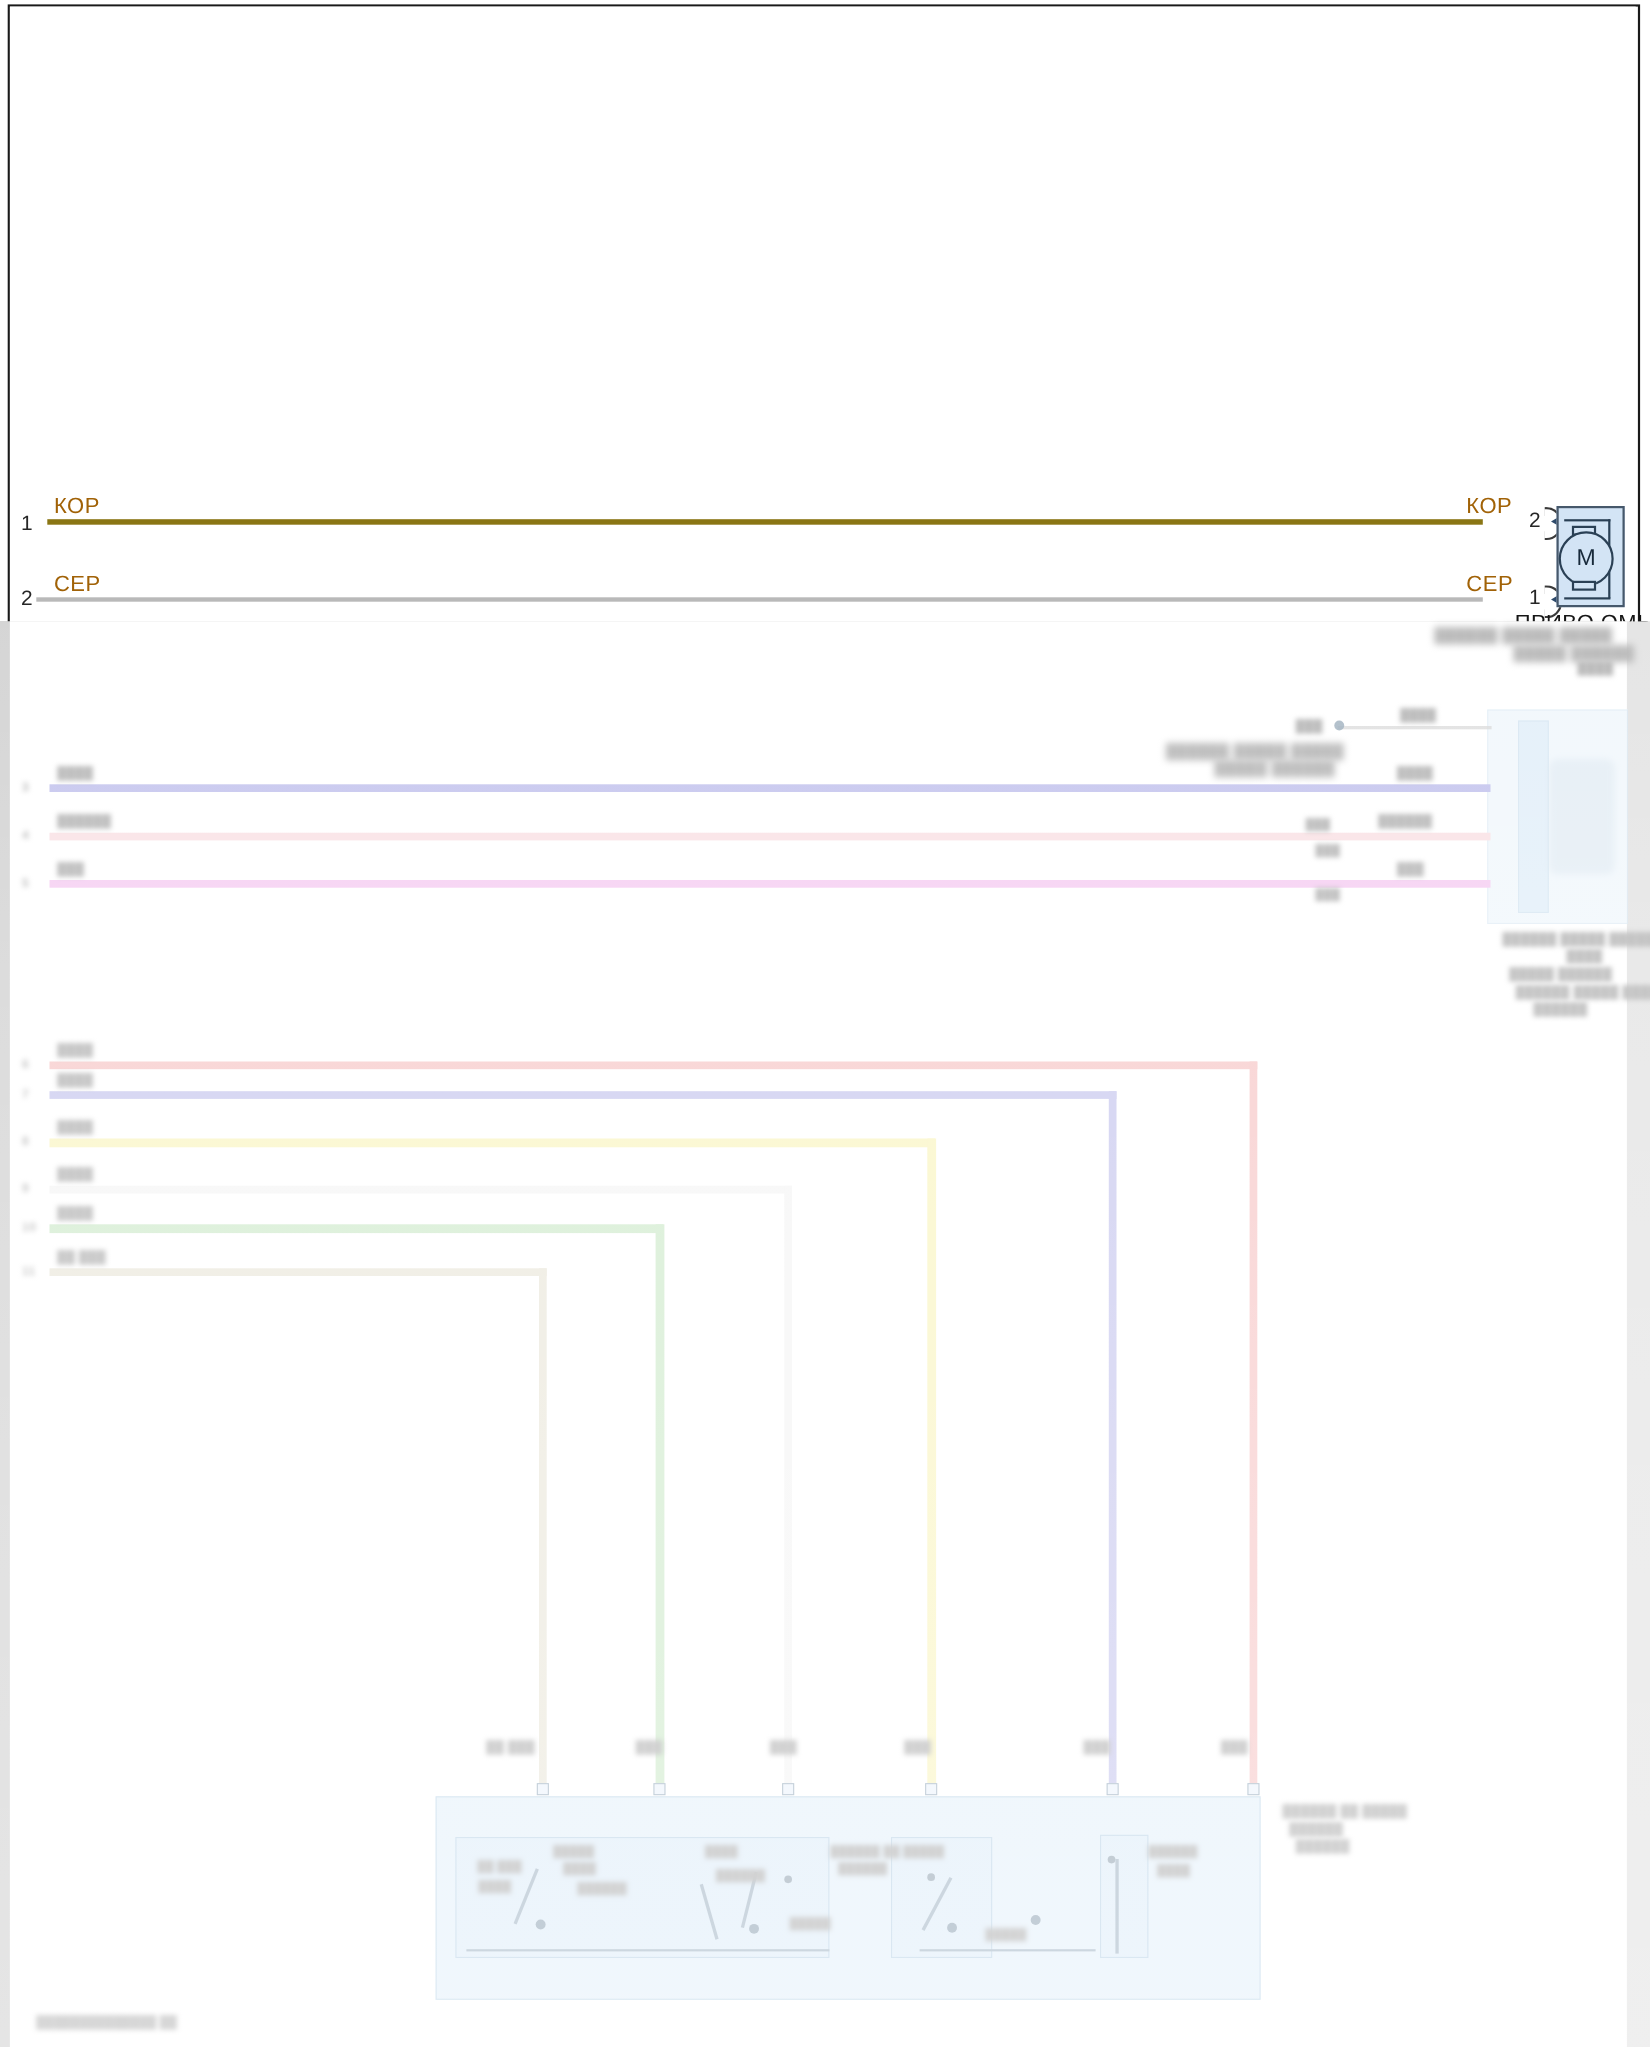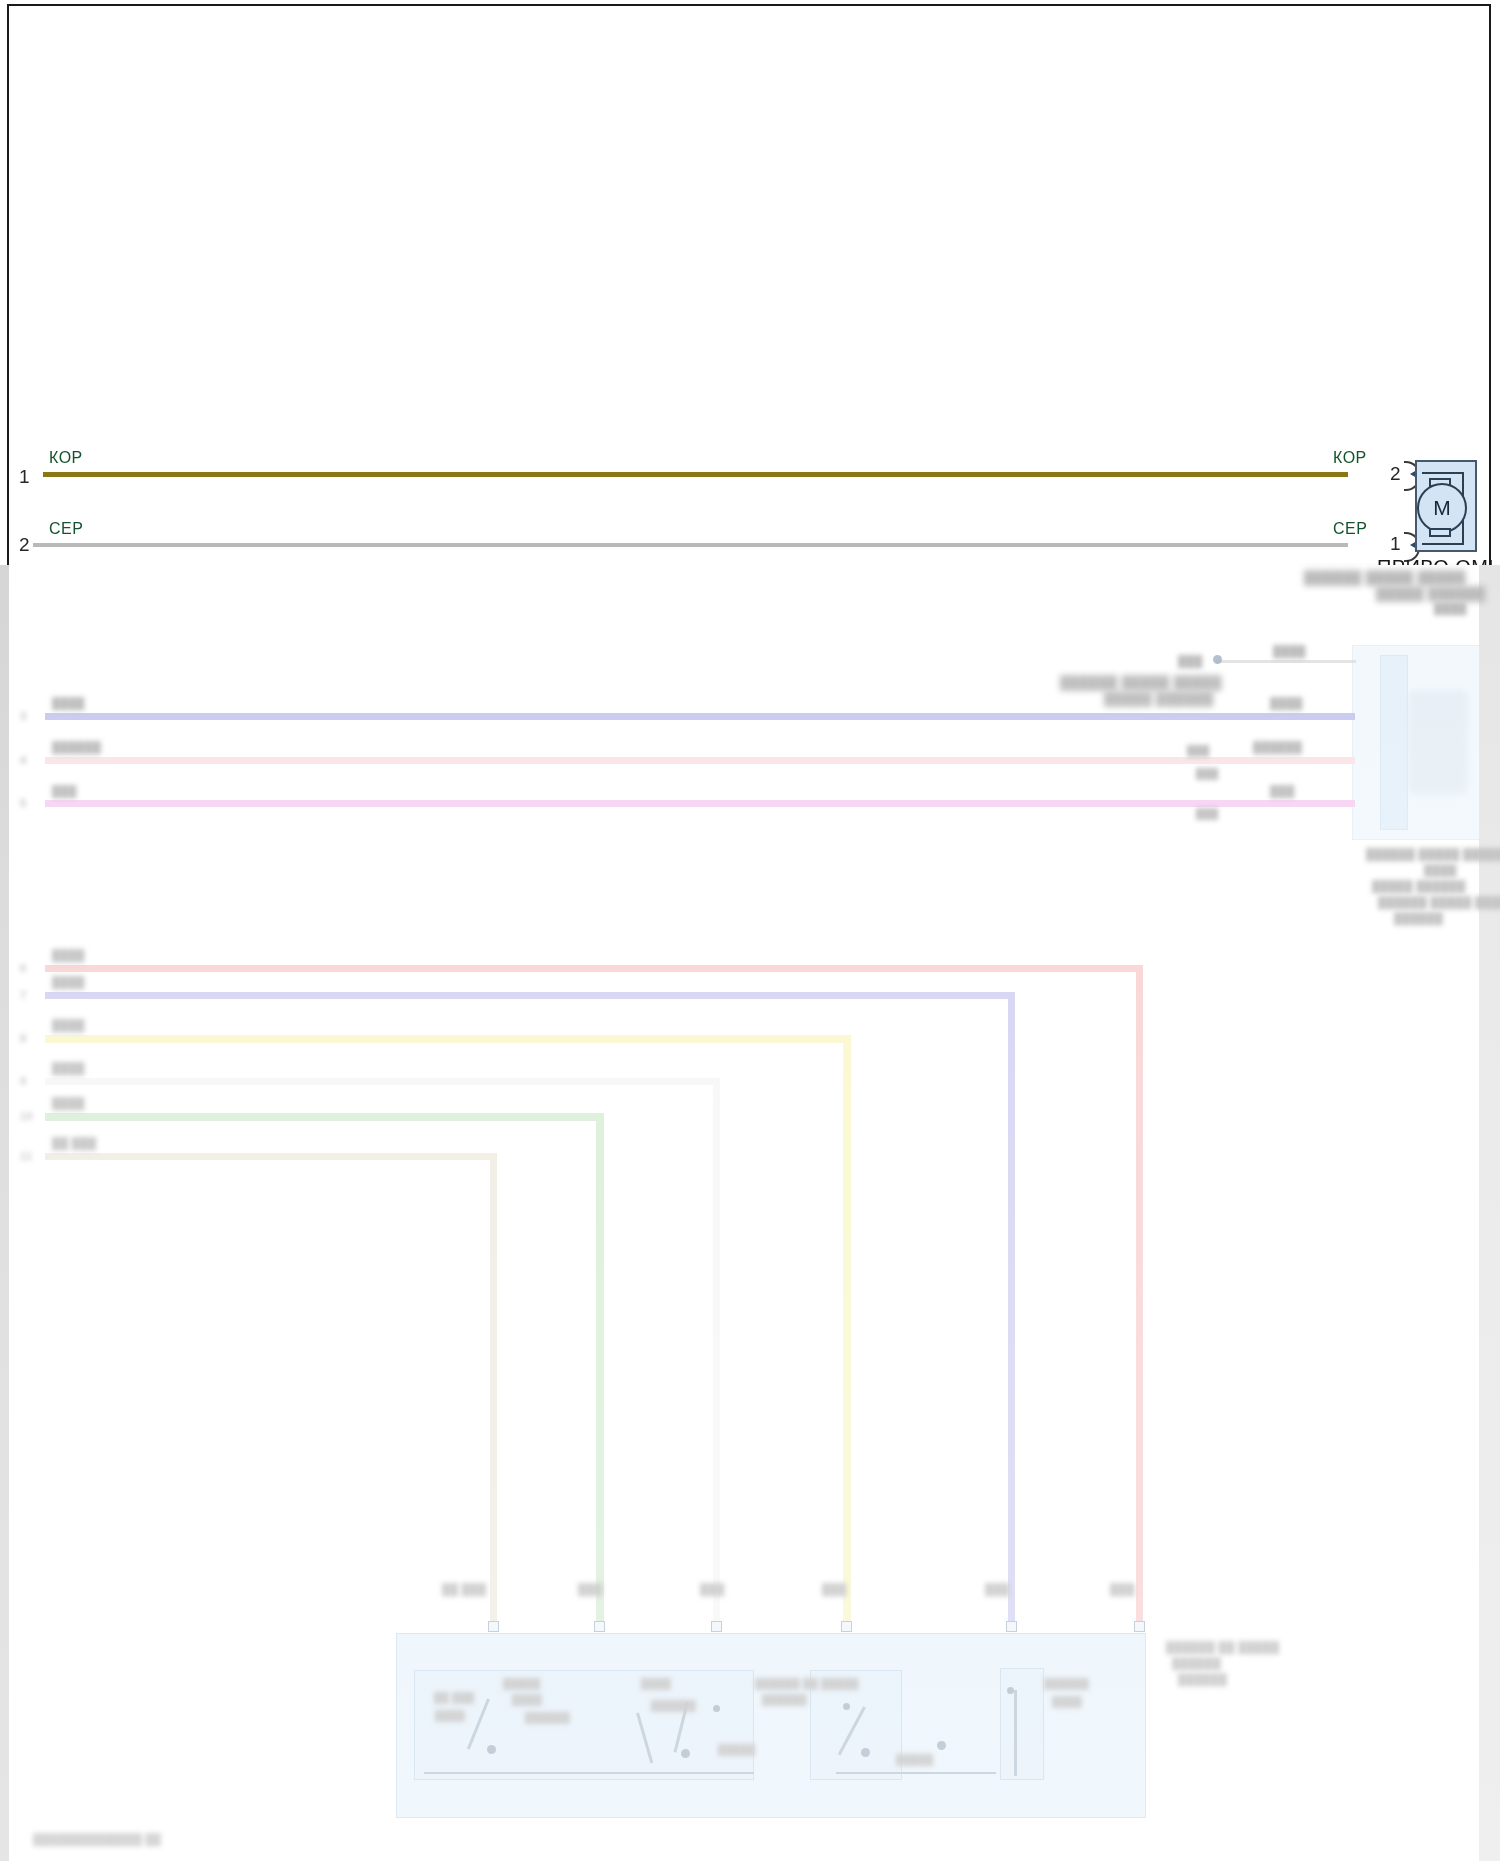--- a/index.html
+++ b/index.html
@@ -57,22 +57,22 @@
   .wv{width:5px;}
 
   .pinnum{
     position:absolute;
     font-size:19px;
     color:#262626;
     letter-spacing:.5px;
   }
   .wirelabel{
     position:absolute;
-    font-size:16px;
-    color:#14532d;
+    font-size:20px;
+    color:#a16207;
     white-space:nowrap;
     letter-spacing:.5px;
   }
 
   
   .conn{
     position:absolute;
     width:14px;height:26px;
     border:2px solid #3a3a3a;
     border-left:none;

